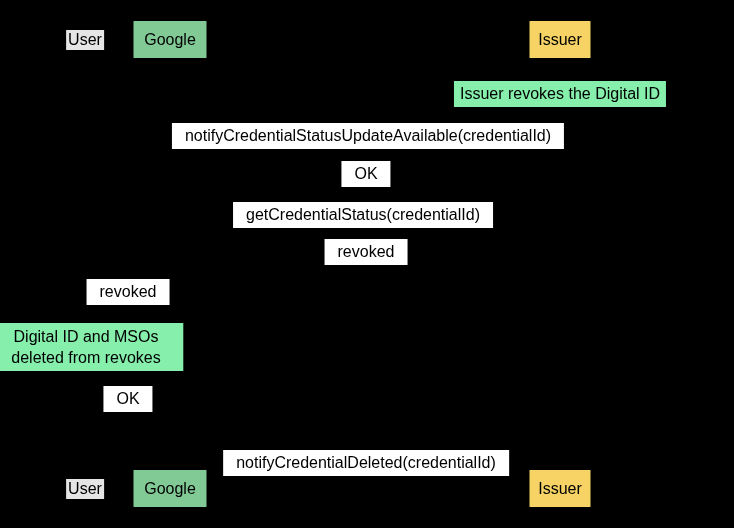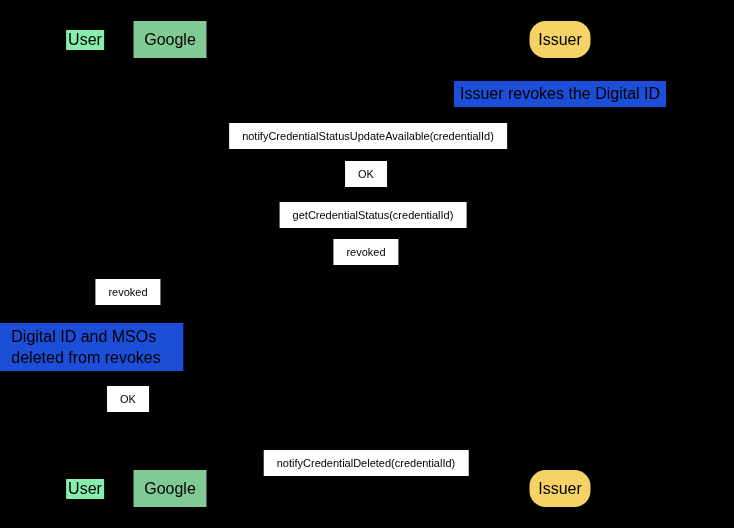--- a/index.html
+++ b/index.html
@@ -14,36 +14,36 @@
   
   .lifeline{
     position:absolute;top:58px;height:412px;width:1px;background:#000;
   }
   .actor-box{
     position:absolute;height:37px;transform:translateX(-50%);
     display:flex;align-items:center;justify-content:center;
     font-size:16px;line-height:20px;color:#000;
   }
   .actor-box.green{background:#81C995;width:73px;}
-  .actor-box.yellow{background:#F6D364;width:61px;border-radius:16px;}
+  .actor-box.yellow{background:#F6D364;width:61px;}
   .actor-label{
     position:absolute;transform:translateX(-50%);
-    background:#86efac;color:#000;
+    background:#e5e5e5;color:#000;
     font-size:16px;line-height:20px;padding:0 2px;white-space:nowrap;
   }
   .msg{
     position:absolute;transform:translateX(-50%);
     background:#fff;color:#000;
-    font-size:11px;line-height:22px;padding:2px 13px;white-space:nowrap;
+    font-size:16px;line-height:22px;padding:2px 13px;white-space:nowrap;
   }
   .note{
     position:absolute;transform:translateX(-50%);
-    background:#1d4ed8;color:#000;
+    background:#86efac;color:#000;
     font-size:16px;line-height:22px;padding:2px 6px;
-    white-space:nowrap;
+    white-space:nowrap;text-align:center;
   }
   .note.multiline{line-height:21px;padding:3px 23px;}
 </style>
 </head>
 <body>
 
 <div class="stage">
 
   <div class="lifeline" style="left:85px"></div>
   <div class="lifeline" style="left:170px"></div>
@@ -52,21 +52,21 @@
   <div class="actor-label" style="left:85px;top:30px">User</div>
   <div class="actor-box green" style="left:170px;top:21px">Google</div>
   <div class="actor-box yellow" style="left:560px;top:21px">Issuer</div>
 
   <div class="note" style="left:560px;top:81px">Issuer revokes the Digital ID</div>
 
   <div class="msg" style="left:368px;top:123px">notifyCredentialStatusUpdateAvailable(credentialId)</div>
 
   <div class="msg" style="left:366px;top:161px">OK</div>
 
-  <div class="msg" style="left:373px;top:202px">getCredentialStatus(credentialId)</div>
+  <div class="msg" style="left:363px;top:202px">getCredentialStatus(credentialId)</div>
 
   <div class="msg" style="left:366px;top:239px">revoked</div>
 
   <div class="msg" style="left:128px;top:279px">revoked</div>
 
   <div class="note multiline" style="left:86px;top:323px">
     <div>Digital ID and MSOs</div>
     <div>deleted from revokes</div>
   </div>
 

